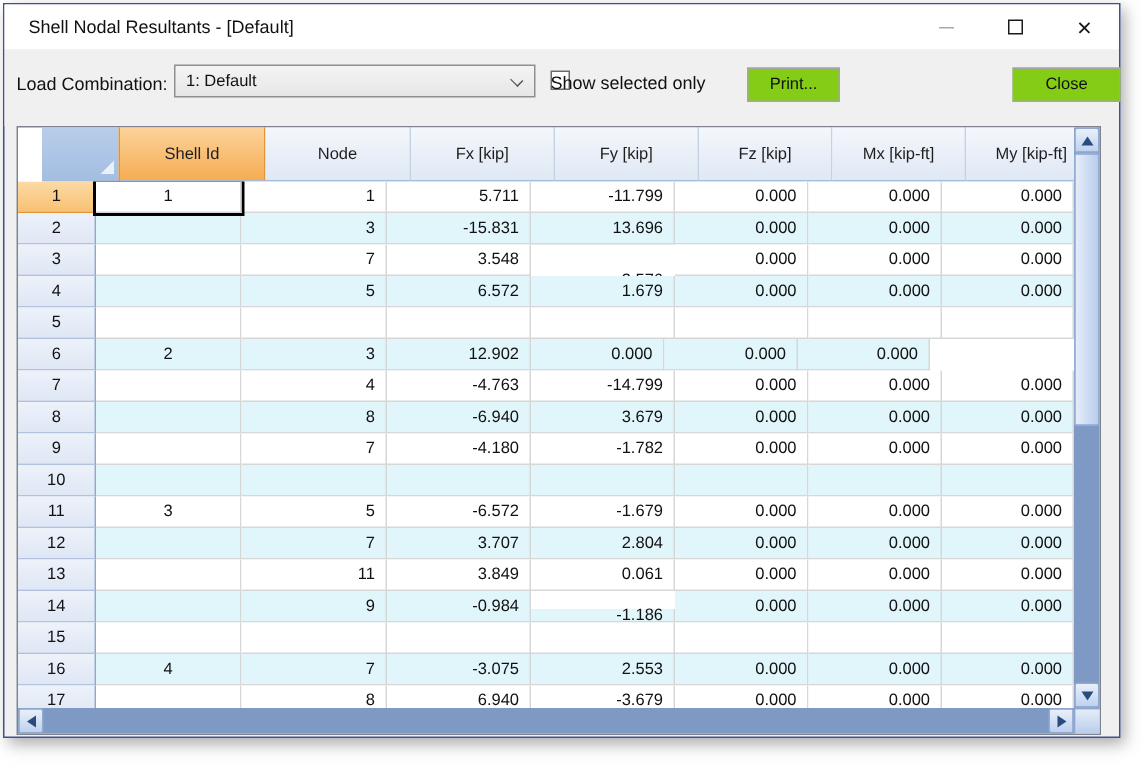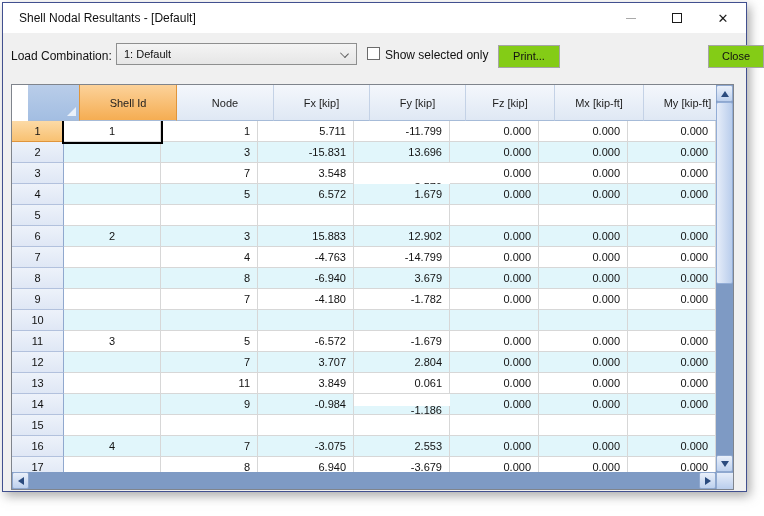--- a/index.html
+++ b/index.html
@@ -27,25 +27,25 @@
   .lc-label { position:absolute; left:8px; top:16px; }
   .combobox { position:absolute; left:113px; top:10px; width:241px; height:22px;
               background:linear-gradient(#f4f4f4,#e6e6e6); border:1px solid #8e8f8f;
               font-size:11px; color:#111;padding-left:24px; }
   .combobox .val { position:absolute; left:7px; top:4px; }
   .combobox .chev { position:absolute; right:8px; top:6px; width:7px; height:7px;
                     border-right:1.5px solid #5a5a5a; border-bottom:1.5px solid #5a5a5a;
                     transform:rotate(45deg) scale(1,.8); }
   .checkbox { position:absolute; left:364px; top:14px; width:13px; height:13px;
               background:#ffffff; border:1px solid #6b6b6b; }
-  .cb-label { position:absolute; left:382px; top:15px; }
+  .cb-label { position:absolute; left:364px; top:15px; }
   .btn { position:absolute; top:12px; height:23px; background:#84cc16; border:1px solid #a5a5a5;
          font-size:11px; color:#111; text-align:center; line-height:21px; }
   .btn.print { left:495px; width:62px; }
-  .btn.closebtn { left:705px; width:56px; }
+  .btn.closebtn { left:672px; width:72px; }
 
   
   .grid { position:absolute; left:8px; top:81px; width:723px; height:406px;
           background:#ffffff; border:1px solid #7f848c; }
   .header-row { position:absolute; left:16px; top:0; width:704px; height:36px; display:flex; }
   .hcell { height:36px; background:linear-gradient(#f4f7fc,#dfe8f4);
            border-right:1px solid #c4d2e6; border-bottom:1px solid #a6bbd8;
            display:flex; align-items:center; justify-content:center;
            font-size:11px; color:#1e1e1e; }
   .hcell.corner { background:linear-gradient(#b9cde9,#a3bee2); position:relative;
@@ -177,21 +177,20 @@
             <div class="cell num" style="width: 96px;"></div>
             <div class="cell num" style="width: 96px;"></div>
             <div class="cell num" style="width: 89px;"></div>
             <div class="cell num" style="width: 89px;"></div>
             <div class="cell num" style="width: 88px;"></div>
           </div>
           <div class="grow band">
             <div class="rownum" style="width: 52px;">6</div>
             <div class="cell ctr" style="width: 97px;">2</div>
             <div class="cell num" style="width: 97px;">3</div>
-            <div class="cell num" style="width: 96px;">15.883</div>
             <div class="cell num" style="width: 96px;">12.902</div>
             <div class="cell num" style="width: 89px;">0.000</div>
             <div class="cell num" style="width: 89px;">0.000</div>
             <div class="cell num" style="width: 88px;">0.000</div>
           </div>
           <div class="grow">
             <div class="rownum" style="width: 52px;">7</div>
             <div class="cell ctr" style="width: 97px;"></div>
             <div class="cell num" style="width: 97px;">4</div>
             <div class="cell num" style="width: 96px;">-4.763</div>

